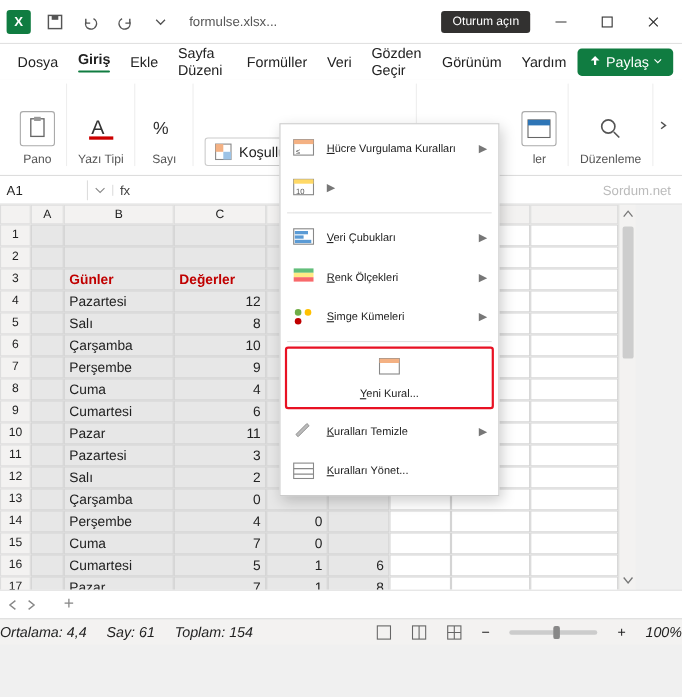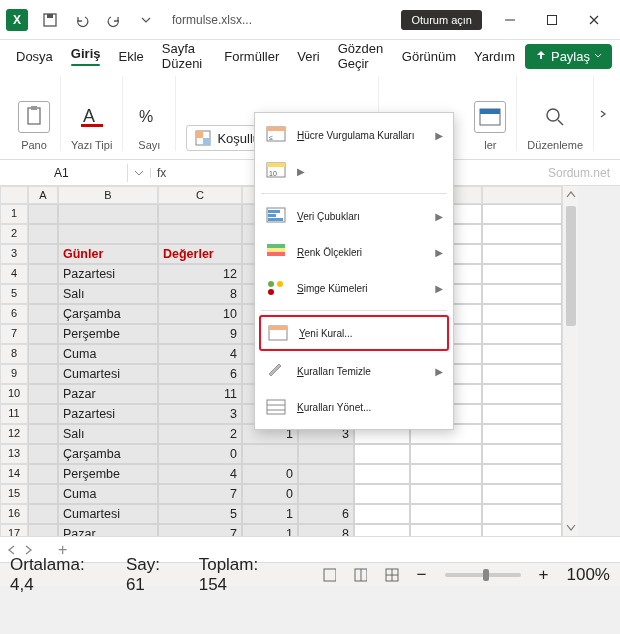--- a/index.html
+++ b/index.html
@@ -26,21 +26,21 @@
   
   .ribbon { height: 88px; background: #fff; border-bottom: 1px solid #ddd; display: flex; padding: 4px 8px 8px 8px; position: relative; }
   .ribbon-group { display: flex; flex-direction: column; align-items: center; justify-content: flex-end; padding: 0 10px; border-right: 1px solid #eee; position: relative; }
   .ribbon-group:last-of-type { border-right: none; }
   .ribbon-label { font-size: 11px; color: #555; margin-top: 6px; }
   .ribbon-big-icon { width: 32px; height: 32px; border: 1px solid #aaa; border-radius: 3px; display: flex; align-items: center; justify-content: center; margin-top: 4px; }
   .cond-format-btn { display: flex; align-items: center; gap: 6px; padding: 4px 8px; border: 1px solid #ccc; border-radius: 3px; background: #fff; margin-top: 4px; cursor: pointer; }
   .ribbon-right { margin-left: auto; display: flex; }
 
   
-  .formulabar { height: 26px; background: #fff; border-bottom: 1px solid #ddd; display: flex; align-items: center; padding-left: 48px; }
+  .formulabar { height: 26px; background: #fff; border-bottom: 1px solid #ddd; display: flex; align-items: center; }
   .namebox { width: 80px; padding: 2px 6px; border-right: 1px solid #ddd; font-size: 12px; }
   .fb-controls { display: flex; align-items: center; gap: 4px; padding: 0 6px; border-right: 1px solid #ddd; }
   .fx { font-size: 12px; color: #444; padding: 0 6px; }
   .fb-input { flex: 1; font-size: 12px; padding: 2px 6px; }
   .watermark { color: #bbb; font-size: 12px; padding-right: 10px; margin-left: 32px; }
 
   
   .gridwrap { position: relative; height: 350px; overflow: hidden; display: flex; }
   .grid { display: grid; grid-template-columns: 28px 30px 100px 84px 56px 56px 56px 72px 80px; }
   .hdr { background: #f3f2f1; border: 1px solid #ddd; font-size: 11px; text-align: center; padding: 2px; position: sticky; }
@@ -53,29 +53,29 @@
   .vscroll { width: 16px; background: #f3f2f1; border-left: 1px solid #ddd; display: flex; flex-direction: column; }
   .vscroll .thumb { background: #cdcdcd; width: 10px; margin: 2px auto; border-radius: 2px; height: 120px; }
 
   
   .dropdown { position: absolute; left: 254px; top: 112px; width: 200px; background: #fff; border: 1px solid #ccc; box-shadow: 2px 4px 12px rgba(0,0,0,.2); z-index: 100; padding: 4px 0; }
   .dd-item { display: flex; align-items: center; padding: 8px 10px; gap: 10px; cursor: pointer; position: relative; }
   .dd-icon { width: 22px; height: 20px; display: flex; align-items: center; justify-content: center; font-size: 14px; }
   .dd-label { flex: 1; font-size: 10px; }
   .dd-arrow { font-size: 10px; color: #777; }
   .dd-sep { height: 1px; background: #e1e1e1; margin: 4px 6px; }
-  .dd-highlight { border: 2px solid #e81123; border-radius: 3px; margin: 2px 4px; padding: 6px 6px; }
+  .dd-highlight { border: 2px solid #e81123; border-radius: 3px; margin: 2px 4px; padding: 6px 6px; flex-direction: column; }
 
   
   .sheettabs { height: 26px; background: #fff; border-top: 1px solid #ddd; display: flex; align-items: center; padding: 0 6px; gap: 8px; }
   .sheettab { padding: 4px 16px; border-bottom: 2px solid #107c41; font-size: 12px; font-weight: 600; }
   .sheet-nav { display: flex; gap: 4px; margin-right: 8px; }
 
   
-  .statusbar { height: 24px; background: #f3f2f1; border-top: 1px solid #ddd; display: flex; align-items: center; font-size: 17px; padding: 0 10px; gap: 18px; }
+  .statusbar { height: 24px; background: #f3f2f1; border-top: 1px solid #ddd; display: flex; align-items: center; font-size: 13px; padding: 0 0; gap: 18px; font-style: italic; }
   .statusbar .spacer { flex: 1; }
   .zoom-slider { width: 80px; height: 4px; background: #ccc; position: relative; border-radius: 2px; }
   .zoom-slider .knob { position: absolute; left: 50%; top: -4px; width: 6px; height: 12px; background: #888; border-radius: 2px; }
 
   svg { display: block; }
   .u { text-decoration: underline; }
 </style>
 </head>
 <body>
 

